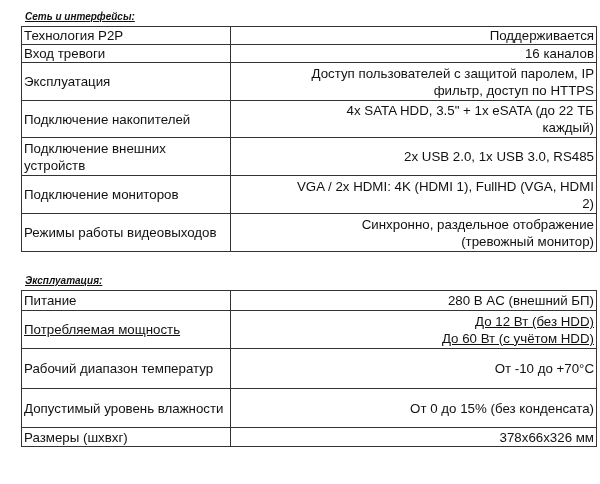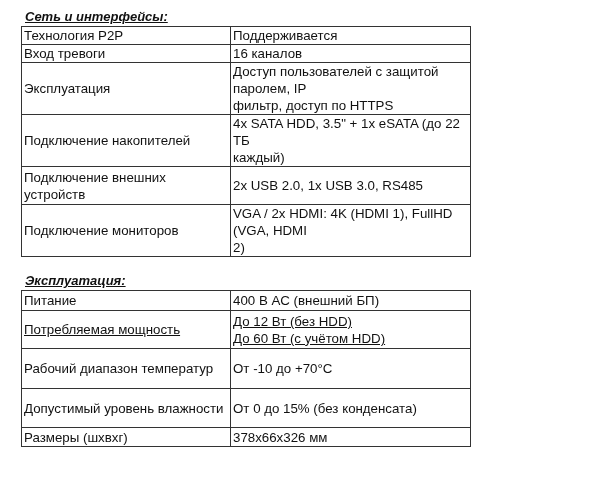--- a/index.html
+++ b/index.html
@@ -1,24 +1,24 @@
 <!DOCTYPE html>
 <html><head>
 <meta charset="utf-8">
 <style>
   html, body { margin: 0; padding: 0; background: #ffffff; }
   body { width: 600px; height: 484px; position: relative; overflow: hidden;
          font-family: "Liberation Sans", sans-serif; color: #111; }
-  .section-title { position: absolute; left: 25px; font-size: 13px; font-weight: bold;
+  .section-title { position: absolute; left: 25px; font-size: 10px; font-weight: bold;
                    font-style: italic; text-decoration: underline; line-height: 16px; }
-  table.spec { position: absolute; left: 21px; width: 450px; border-collapse: collapse;
+  table.spec { position: absolute; left: 21px; width: 576px; border-collapse: collapse;
                font-size: 13.3px; line-height: 17px; table-layout: fixed; }
   table.spec td { border: 1.5px solid #333; padding: 0 2px; vertical-align: middle; }
   table.spec td.k { width: 204px; text-align: left; }
-  table.spec td.v { text-align: left; }
+  table.spec td.v { text-align: right; }
   .line { display: block; }
 </style>
 </head>
 <body>
 
 <div class="section-title" style="top:9px;">Сеть и интерфейсы:</div>
 <table class="spec" style="top:26px;">
   <tbody>
       <tr style="height:18px;">
     <td class="k">Технология P2P</td>
@@ -52,30 +52,37 @@
           <span class="line">2x USB 2.0, 1x USB 3.0, RS485</span>
         </td>
   </tr>
   <tr style="height:38px;">
     <td class="k">Подключение мониторов</td>
     <td class="v">
       <span class="line">VGA / 2x HDMI: 4K (HDMI 1), FullHD (VGA, HDMI</span>
       <span class="line">2)</span>
     </td>
   </tr>
+  <tr style="height:38px;">
+    <td class="k">Режимы работы видеовыходов</td>
+    <td class="v">
+      <span class="line">Синхронно, раздельное отображение</span>
+      <span class="line">(тревожный монитор)</span>
+    </td>
+  </tr>
 </tbody>
   </table>
 
 <div class="section-title" style="top:273px;">Эксплуатация:</div>
 <table class="spec" style="top:290px;">
   <tbody>
       <tr style="height:20px;">
     <td class="k">Питание</td>
     <td class="v">
-          <span class="line">400 В AC (внешний БП)</span>
+          <span class="line">280 В AC (внешний БП)</span>
         </td>
   </tr>
   <tr style="height:38px;text-decoration:underline;">
     <td class="k">Потребляемая мощность</td>
     <td class="v">
       <span class="line">До 12 Вт (без HDD)</span>
       <span class="line">До 60 Вт (с учётом HDD)</span>
     </td>
   </tr>
   <tr style="height:40px;">

